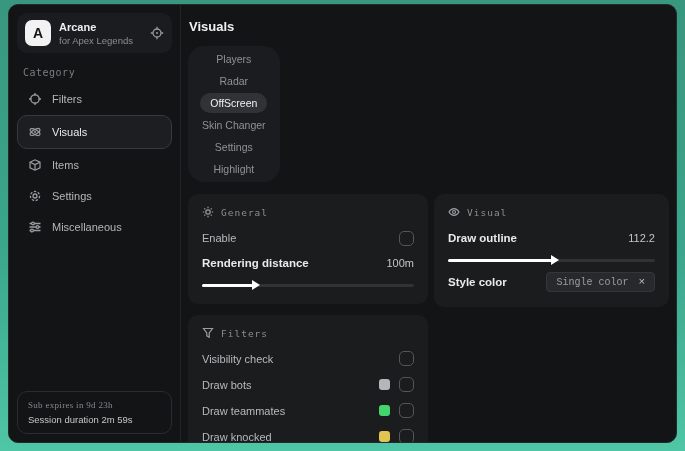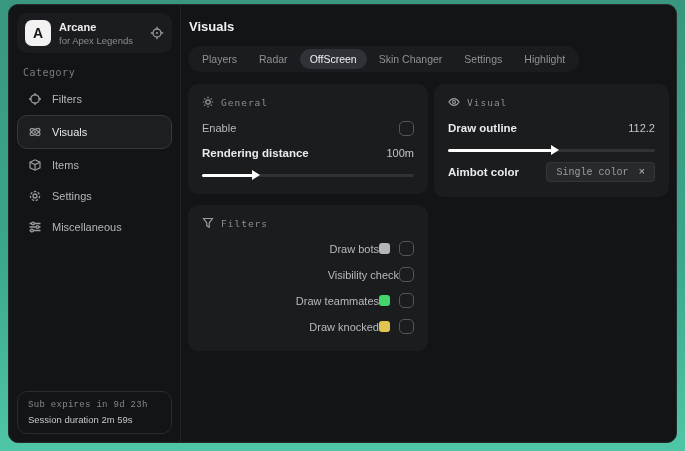--- a/index.html
+++ b/index.html
@@ -18,36 +18,36 @@
   .brand-text{flex:1;min-width:0;}
   .brand-name{font-size:11px;font-weight:bold;color:#ededee;}
   .brand-sub{font-size:9.5px;color:#8b8e91;margin-top:2px;}
   .icon{display:flex;align-items:center;justify-content:center;color:#9a9da0;}
   .icon svg{display:block;}
   .cat-label{margin:14px 6px 6px;font-size:10px;color:#797c7f;font-family:"DejaVu Sans Mono",monospace;letter-spacing:.5px;}
   .nav-item{display:flex;align-items:center;gap:10px;padding:7px 10px;margin-bottom:1px;color:#b4b7b9;
     font-size:11px;border:1px solid transparent;border-radius:10px;cursor:default;}
   .nav-item.active{background:#1d1e21;border-color:#36393d;color:#e8e9ea;padding-top:9px;padding-bottom:9px;}
   .status-card{margin-top:auto;border:1px solid #2a2c2f;border-radius:10px;padding:8px 10px;}
-  .status-line1{font-family:Liberation Mono, monospace;font-size:9px;color:#85888b;letter-spacing:.3px;}
+  .status-line1{font-family:Liberation Serif, serif;font-size:9px;color:#85888b;letter-spacing:.3px;}
   .status-line2{font-size:9.5px;color:#c6c8c9;margin-top:4px;}
 
   
   .main{flex:1;padding:14px 7px 14px 7px;box-sizing:border-box;display:flex;flex-direction:column;}
   .page-title{font-size:13px;font-weight:bold;color:#eef0f1;margin-left:1px;}
   .tabbar{margin-top:12px;display:inline-flex;align-self:flex-start;background:#1b1c1f;border-radius:16px;
-    padding:3px 4px;gap:2px;align-items:center;}
+    padding:3px 4px;gap:2px;align-items:center;flex-direction:column;}
   .tab{font-size:10.5px;color:#8f9295;padding:4px 10px;border-radius:12px;white-space:nowrap;cursor:default;}
   .tab.active{background:#2f3236;color:#f0f1f2;}
   .panel-area{margin-top:12px;display:grid;grid-template-columns:240px 1fr;gap:8px 6px;align-items:start;}
   .panel{background:#1b1c1e;border-radius:10px;padding:10px 14px 14px;box-sizing:border-box;}
   .panel-head{display:flex;align-items:flex-end;gap:7px;color:#8b8e90;font-family:"DejaVu Sans Mono",monospace;
     font-size:9.5px;letter-spacing:1px;margin:2px 0 9px;}
   .prow{display:flex;align-items:center;justify-content:space-between;min-height:22px;margin-top:3px;}
-  .plabel{font-size:11px;color:#b7babc;text-align:right;}
+  .plabel{font-size:11px;color:#b7babc;}
   .plabel.bold{font-weight:bold;color:#e9eaeb;font-size:11.5px;}
   .pvalue{font-size:11px;color:#c3c5c7;}
   .checkbox{width:15px;height:15px;border:1.5px solid #54575a;border-radius:5px;box-sizing:border-box;cursor:default;}
   .slider{position:relative;height:3px;background:#303234;border-radius:2px;margin:10px 0 3px;cursor:default;}
   .slider-fill{position:absolute;left:0;top:0;height:3px;background:#fff;border-radius:2px;}
   .slider-fill::after{content:"";position:absolute;right:-7px;top:-4px;
     border-left:8px solid #fff;border-top:5.5px solid transparent;border-bottom:5.5px solid transparent;}
   .pill{display:flex;align-items:center;gap:10px;background:#28292c;border:1px solid #343639;border-radius:4px;
     padding:3px 9px;font-size:10px;color:#9b9ea1;font-family:Liberation Mono, monospace;cursor:default;}
   .pill-x{color:#bcbfc1;font-size:11px;}
@@ -186,45 +186,45 @@
             <span>Visual</span>
           </div>
           <div class="prow">
             <span class="plabel bold">Draw outline</span>
             <span class="pvalue">112.2</span>
           </div>
           <div class="slider">
             <div class="slider-fill" style="width: 50%;"></div>
           </div>
           <div class="prow" style="margin-top:9px;">
-            <span class="plabel bold">Aimbot color</span>
+            <span class="plabel bold">Style color</span>
             <span class="pill">
               <span>Single color</span>
               <span class="pill-x">×</span>
             </span>
           </div>
         </div>
 
         <div class="panel">
           <div class="panel-head">
             <span class="icon">
               <svg width="12" height="12" viewBox="0 0 12 12" fill="none" stroke="currentColor" stroke-width="1.2">
                 <path d="M1.5 1.5h9L7.2 6v4.2L4.8 8.8V6z"></path>
               </svg>
             </span>
             <span>Filters</span>
           </div>
 
           <div class="frow">
+            <span class="plabel">Visibility check</span>
+            <span class="checkbox"></span>
+          </div>
+          <div class="frow">
             <span class="plabel">Draw bots</span>
             <span class="swatch" style="background-color: rgb(181, 181, 186);"></span>
-            <span class="checkbox"></span>
-          </div>
-          <div class="frow">
-            <span class="plabel">Visibility check</span>
             <span class="checkbox"></span>
           </div>
           <div class="frow">
             <span class="plabel">Draw teammates</span>
             <span class="swatch" style="background-color: rgb(67, 213, 108);"></span>
             <span class="checkbox"></span>
           </div>
           <div class="frow">
             <span class="plabel">Draw knocked</span>
             <span class="swatch" style="background-color: rgb(226, 196, 82);"></span>

